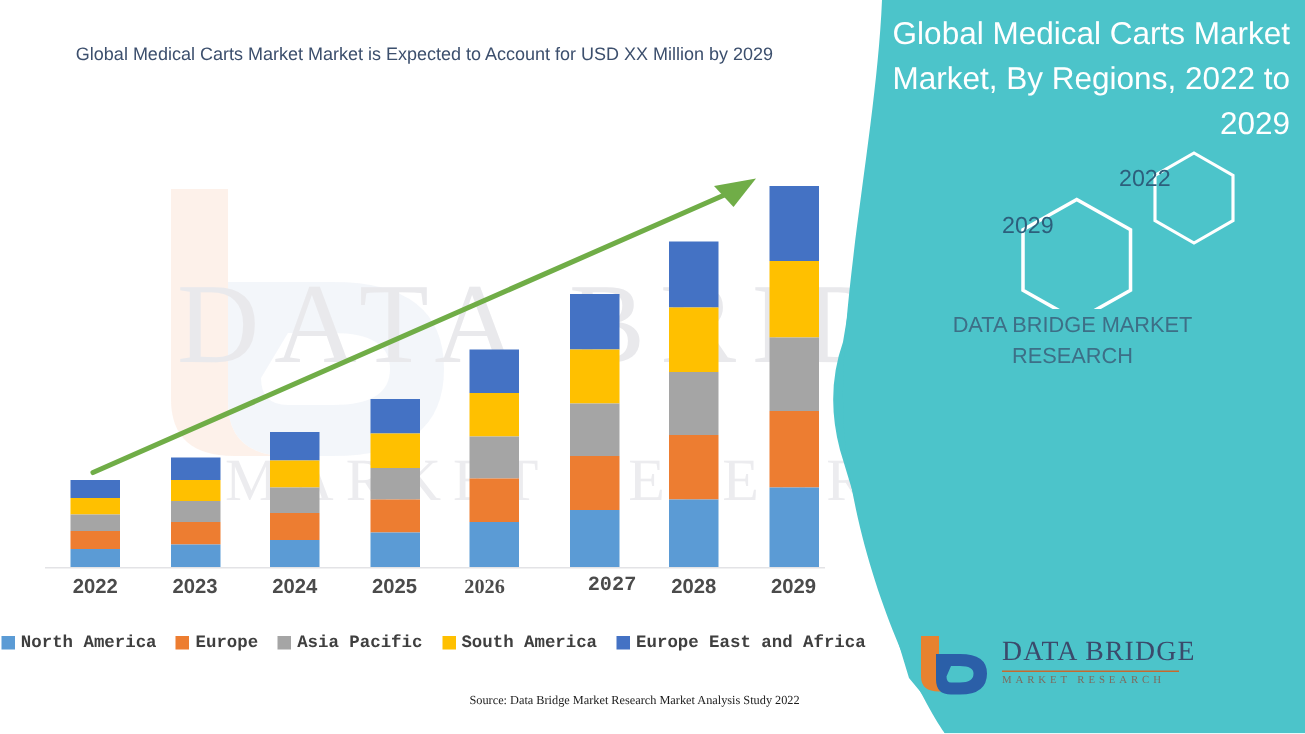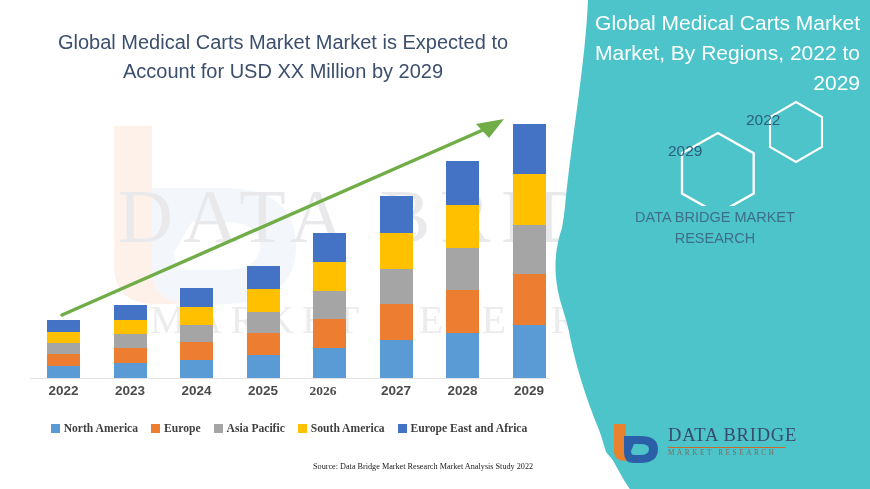--- a/index.html
+++ b/index.html
@@ -54,21 +54,21 @@
   }
   .logo-rule{width:118px;height:1px;background:#c66a2e;margin:2px 0 2px 0;}
   .logo-sub{
     font-size:7.2px;letter-spacing:2.6px;color:#7d6a5e;
     font-family:"Liberation Serif", serif;line-height:1;
   }
 
   
   .title{
     position:absolute;left:28px;top:28px;width:510px;
-    text-align:center;color:#3c4f6d;font-size:20px;line-height:1.45;
+    text-align:center;color:#3c4f6d;font-size:12px;line-height:1.45;
     font-family:"Liberation Sans", sans-serif;z-index:4;
   }
 
   .chart{position:absolute;left:0;top:90px;width:580px;height:300px;z-index:4;}
   .axis-line{position:absolute;left:30px;top:288px;width:520px;height:1px;background:#e3e3e6;}
   .bar{position:absolute;bottom:12px;width:33px;display:flex;flex-direction:column;}
   .seg{width:100%;}
   .arrow-svg{position:absolute;left:0;top:0;width:580px;height:300px;pointer-events:none;}
 
   .xlabels{position:absolute;left:0;top:383px;width:580px;height:22px;z-index:4;}
@@ -77,21 +77,21 @@
     font-size:13.5px;font-weight:bold;color:#4b4b4b;
     font-family:"Liberation Sans", sans-serif;
   }
 
   .legend{
     position:absolute;left:0;top:418px;width:578px;height:20px;z-index:4;
     display:flex;align-items:center;justify-content:center;gap:13px;
   }
   .leg-item{display:flex;align-items:center;gap:4px;}
   .leg-sw{width:9px;height:9px;display:inline-block;}
-  .leg-tx{font-size:11.6px;font-weight:bold;color:#3f3f3f;font-family:Liberation Serif, serif;white-space:nowrap;}
+  .leg-tx{font-size:11.6px;font-weight:bold;color:#3f3f3f;font-family:Liberation Mono, monospace;white-space:nowrap;}
 
   .footnote{position:absolute;top:462px;z-index:4;font-family:"Liberation Serif", serif;font-size:8.2px;color:#1a1a1a;white-space:nowrap;}
   .fn-left{left:17px;}
   .fn-right{left:313px;}
 </style>
 </head>
 <body>
 
 <div id="stage">
 
@@ -172,21 +172,21 @@
       <path d="M504 29 L476 34 L489 48 Z" fill="#70AD47"></path>
     </svg>
   </div>
 
   <div class="xlabels" id="xlabels">
       <div class="xlabel" style="left: 33.5px;">2022</div>
       <div class="xlabel" style="left: 100px;">2023</div>
       <div class="xlabel" style="left: 166.5px;">2024</div>
       <div class="xlabel" style="left: 233px;">2025</div>
       <div class="xlabel" style="left: 293px; font-family: Liberation Serif, serif;">2026</div>
-      <div class="xlabel" style="left: 366px;">2027</div>
+      <div class="xlabel" style="left: 378px; font-family: Liberation Mono, monospace;">2027</div>
       <div class="xlabel" style="left: 432.5px;">2028</div>
       <div class="xlabel" style="left: 499px;">2029</div>
     </div>
 
   <div class="legend" id="legend">
       <div class="leg-item">
         <span class="leg-sw" style="background: rgb(91, 155, 213);"></span>
         <span class="leg-tx">North America</span>
       </div>
       <div class="leg-item">

